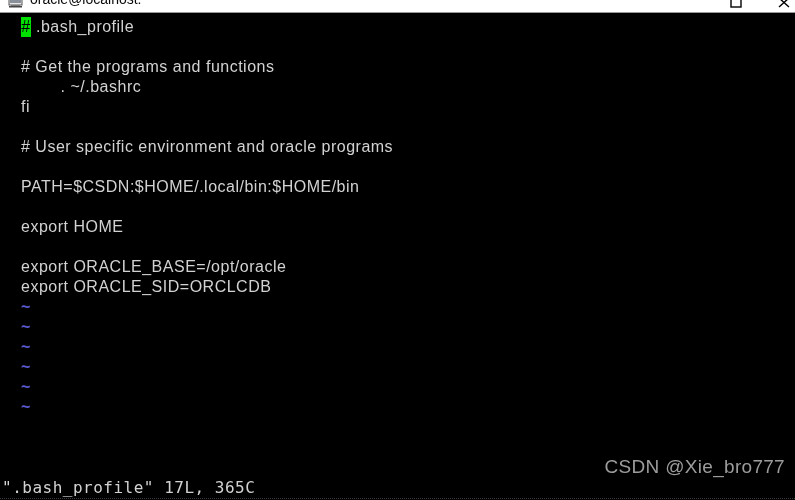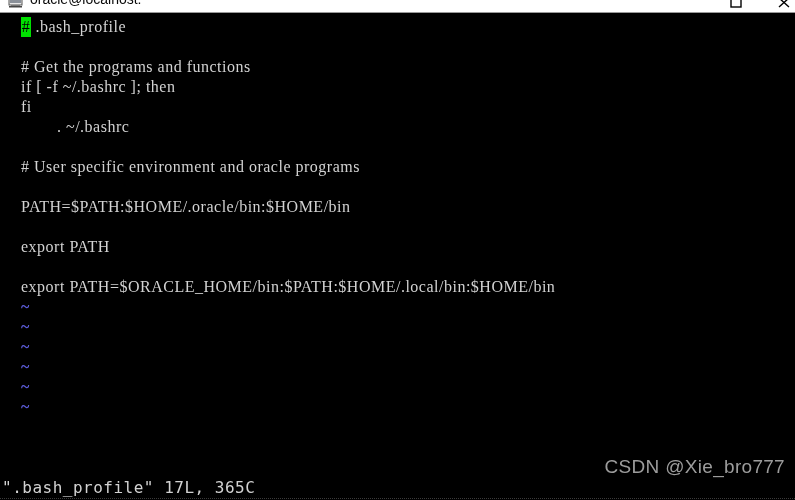--- a/index.html
+++ b/index.html
@@ -79,21 +79,21 @@
     box-sizing: border-box;
     width: 795px;
   }
   .line {
     height: 20px;
     line-height: 20px;
     font-size: 16px;
     letter-spacing: 0.5px;
     color: #d2d2d2;
     white-space: pre;
-    font-family: Liberation Serif, serif;
+    font-family: Liberation Sans, sans-serif;
     padding-left: 19px;
   }
   .line.blank { color: transparent; }
   .tilde {
     color: #5b5bd6;
     font-weight: bold;
   }
   .cursor-cell {
     background: #00e000;
     color: #000000;
@@ -167,31 +167,31 @@
         <path d="M9 4 L19 13 M19 4 L9 13" stroke="#000" stroke-width="1.4" fill="none"></path>
       </svg>
     </span>
   </div>
 
   <div class="terminal">
     <div class="screen" id="screen">
         <div class="line"><span class="cursor-cell">#</span><span> .bash_profile</span></div>
         <div class="line blank"> </div>
         <div class="line"># Get the programs and functions</div>
-        <div class="line">if [ -f ~/.bashrc ]; then</div>
+        <div class="line">        . ~/.bashrc</div>
         <div class="line">fi</div>
-        <div class="line">        . ~/.bashrc</div>
         <div class="line blank"> </div>
         <div class="line"># User specific environment and oracle programs</div>
         <div class="line blank"> </div>
-        <div class="line">PATH=$PATH:$HOME/.oracle/bin:$HOME/bin</div>
-        <div class="line blank"> </div>
-        <div class="line">export PATH</div>
-        <div class="line blank"> </div>
-        <div class="line">export PATH=$ORACLE_HOME/bin:$PATH:$HOME/.local/bin:$HOME/bin</div>
+        <div class="line">PATH=$CSDN:$HOME/.local/bin:$HOME/bin</div>
+        <div class="line blank"> </div>
+        <div class="line">export HOME</div>
+        <div class="line blank"> </div>
+        <div class="line">export ORACLE_BASE=/opt/oracle</div>
+        <div class="line">export ORACLE_SID=ORCLCDB</div>
         <div class="line"><span class="tilde">~</span></div>
         <div class="line"><span class="tilde">~</span></div>
         <div class="line"><span class="tilde">~</span></div>
         <div class="line"><span class="tilde">~</span></div>
         <div class="line"><span class="tilde">~</span></div>
         <div class="line"><span class="tilde">~</span></div>
       </div>
 
     <div class="statusline">".bash_profile" 17L, 365C</div>
 

